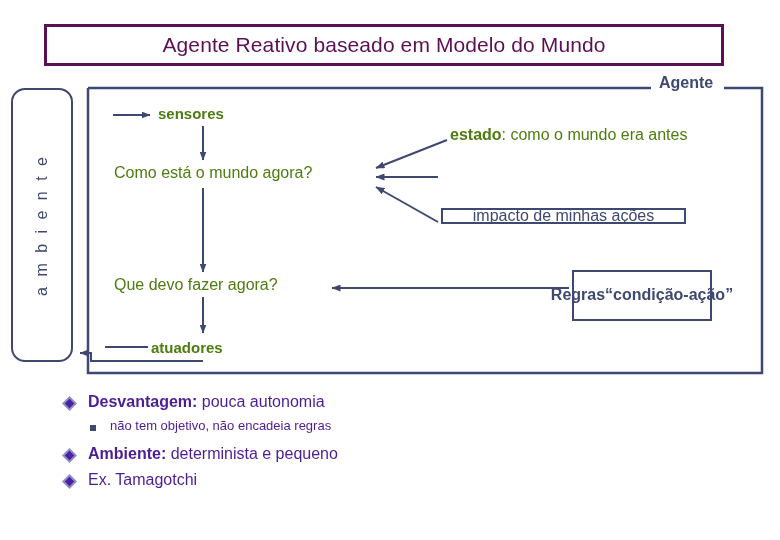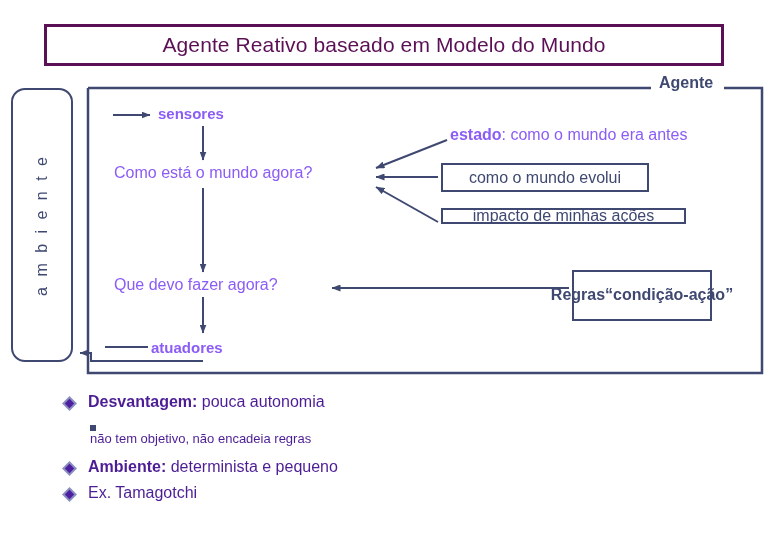--- a/index.html
+++ b/index.html
@@ -90,21 +90,21 @@
   #ambiente-label span {
     writing-mode: vertical-rl;
     transform: rotate(180deg);
     letter-spacing: 3px;
     white-space: nowrap;
   }
 
   
   .node-text {
     position: absolute;
-    color: #8b5cf6;
+    color: #4d7c0f;
     white-space: nowrap;
     z-index: 5;
   }
   .bold { font-weight: bold; }
 
   #label-sensores {
     left: 158px; top: 105px;
     font-size: 15px;
     font-weight: bold;
   }
@@ -167,21 +167,21 @@
     width: 700px;
     z-index: 5;
     color: #3f4870;
   }
   .bullet-row {
     display: flex;
     align-items: flex-start;
     margin-bottom: 6px;
   }
   .bullet-row.level-1 { margin-left: 0px; }
-  .bullet-row.level-2 { margin-left: 28px; margin-top: 2px; margin-bottom: 10px; flex-direction: column; }
+  .bullet-row.level-2 { margin-left: 28px; margin-top: 2px; margin-bottom: 10px; }
 
   .diamond-icon {
     width: 15px;
     height: 15px;
     margin-right: 11px;
     margin-top: 4px;
     flex: 0 0 auto;
   }
   .square-icon {
     width: 6px;
@@ -262,23 +262,20 @@
   <div class="node-text" id="text-como-esta">Como está o mundo agora?</div>
 
   <div class="node-text" id="text-que-devo">Que devo fazer agora?</div>
 
   <div class="node-text" id="label-atuadores">atuadores</div>
 
   <div class="node-text" id="text-estado">
     <span class="bold">estado</span><span>: como o mundo era antes</span>
   </div>
 
-  <div class="boxed" id="box-evolui">
-    <span>como o mundo evolui</span>
-  </div>
 
   <div class="boxed" id="box-impacto">
     <span>impacto de minhas ações</span>
   </div>
 
   <div class="boxed" id="box-regras">
     <span>Regras</span>
     <span>“condição-ação”</span>
   </div>
 

